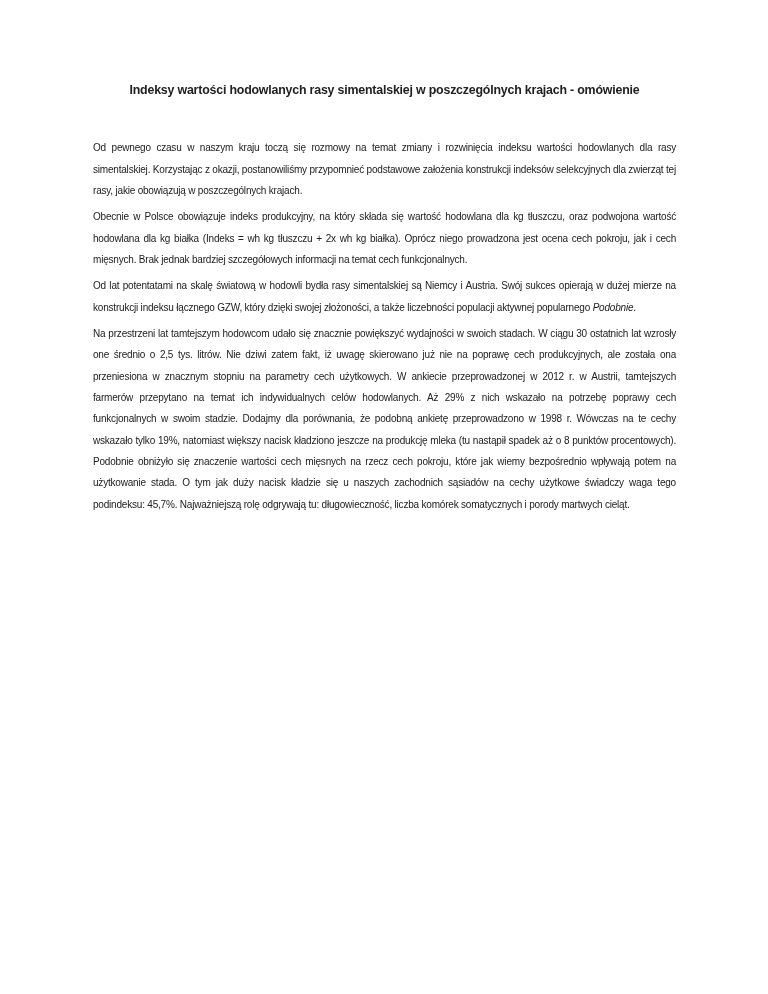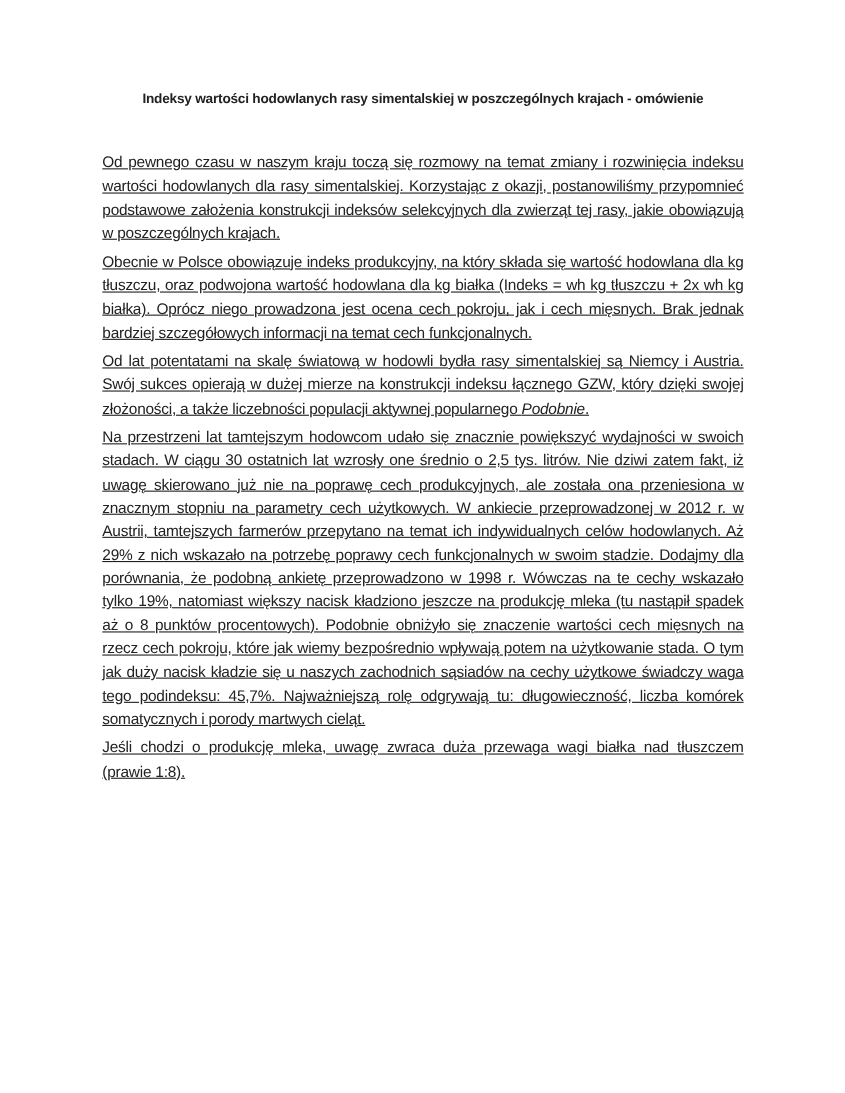--- a/index.html
+++ b/index.html
@@ -21,26 +21,25 @@
   .doc-title {
     font-size: 12.4px;
     font-weight: 700;
     line-height: 21.33px;
     letter-spacing: -0.2px;
     text-align: center;
     white-space: nowrap;
     margin: 0 0 36px 0;
   }
   .para {
-    font-size: 14px;
+    font-size: 10px;
     line-height: 21.33px;
     letter-spacing: -0.2px;
     text-align: justify;
     margin: 0 0 5px 0;
-    text-decoration: underline;
   }
   .heading {
     font-size: 12.4px;
     font-weight: 700;
     line-height: 21.33px;
     letter-spacing: -0.2px;
     text-align: left;
     margin: 0 0 5px 0;
   }
   .italic { font-style: italic; }
@@ -53,14 +52,13 @@
 
   <p class="para">Od pewnego czasu w naszym kraju toczą się rozmowy na temat zmiany i rozwinięcia indeksu wartości hodowlanych dla rasy simentalskiej. Korzystając z okazji, postanowiliśmy przypomnieć podstawowe założenia konstrukcji indeksów selekcyjnych dla zwierząt tej rasy, jakie obowiązują w poszczególnych krajach.</p>
 
   <p class="para">Obecnie w Polsce obowiązuje indeks produkcyjny, na który składa się wartość hodowlana dla kg tłuszczu, oraz podwojona wartość hodowlana dla kg białka (Indeks = wh kg tłuszczu + 2x wh kg białka). Oprócz niego prowadzona jest ocena cech pokroju, jak i cech mięsnych. Brak jednak bardziej szczegółowych informacji na temat cech funkcjonalnych.</p>
 
 
   <p class="para"><span>Od lat potentatami na skalę światową w hodowli bydła rasy simentalskiej są Niemcy i Austria. Swój sukces opierają w dużej mierze na konstrukcji indeksu łącznego GZW, który dzięki swojej złożoności, a także liczebności populacji aktywnej popularnego </span><em class="italic">Podobnie</em><span>.</span></p>
 
   <p class="para">Na przestrzeni lat tamtejszym hodowcom udało się znacznie powiększyć wydajności w swoich stadach. W ciągu 30 ostatnich lat wzrosły one średnio o 2,5 tys. litrów. Nie dziwi zatem fakt, iż uwagę skierowano już nie na poprawę cech produkcyjnych, ale została ona przeniesiona w znacznym stopniu na parametry cech użytkowych. W ankiecie przeprowadzonej w 2012 r. w Austrii, tamtejszych farmerów przepytano na temat ich indywidualnych celów hodowlanych.  Aż 29% z nich wskazało na potrzebę poprawy cech funkcjonalnych w swoim stadzie. Dodajmy dla porównania, że podobną ankietę przeprowadzono w 1998 r. Wówczas na te cechy wskazało tylko 19%, natomiast większy nacisk kładziono jeszcze na produkcję mleka (tu nastąpił spadek aż o 8 punktów procentowych). Podobnie obniżyło się znaczenie wartości cech mięsnych na rzecz cech pokroju, które jak wiemy bezpośrednio wpływają potem na użytkowanie stada. O tym jak duży nacisk kładzie się u naszych zachodnich sąsiadów na cechy użytkowe świadczy waga tego podindeksu: 45,7%. Najważniejszą rolę odgrywają tu: długowieczność, liczba komórek somatycznych i porody martwych cieląt.</p>
 
-  <p class="para">Jeśli chodzi o produkcję mleka, uwagę zwraca duża przewaga wagi białka nad tłuszczem (prawie 1:8).</p>
 </div>
 
 </body></html>

